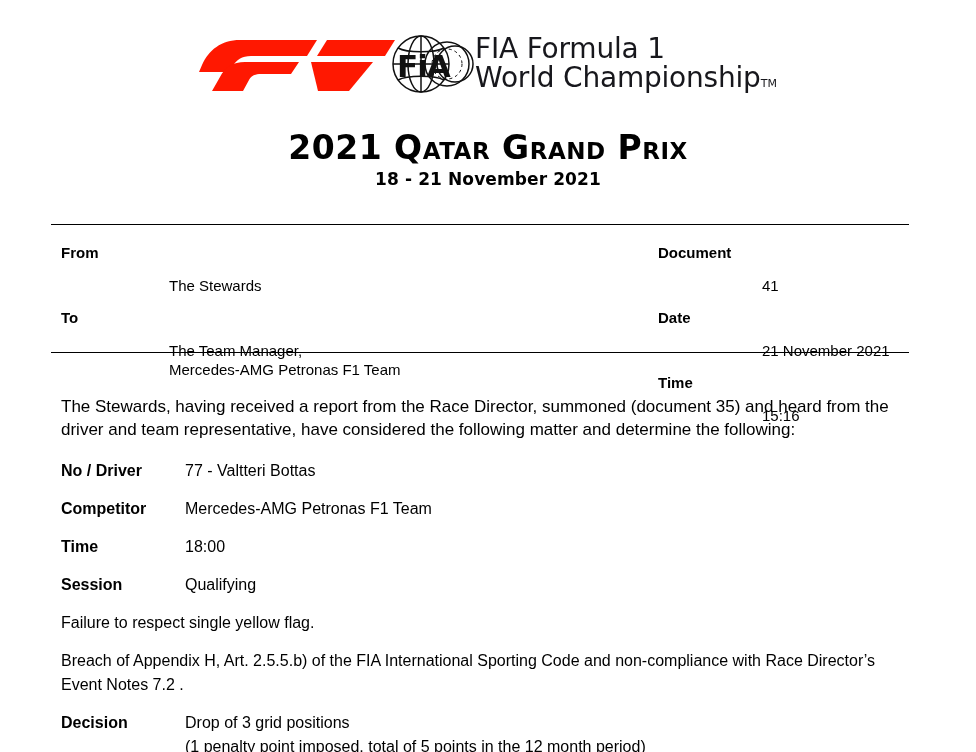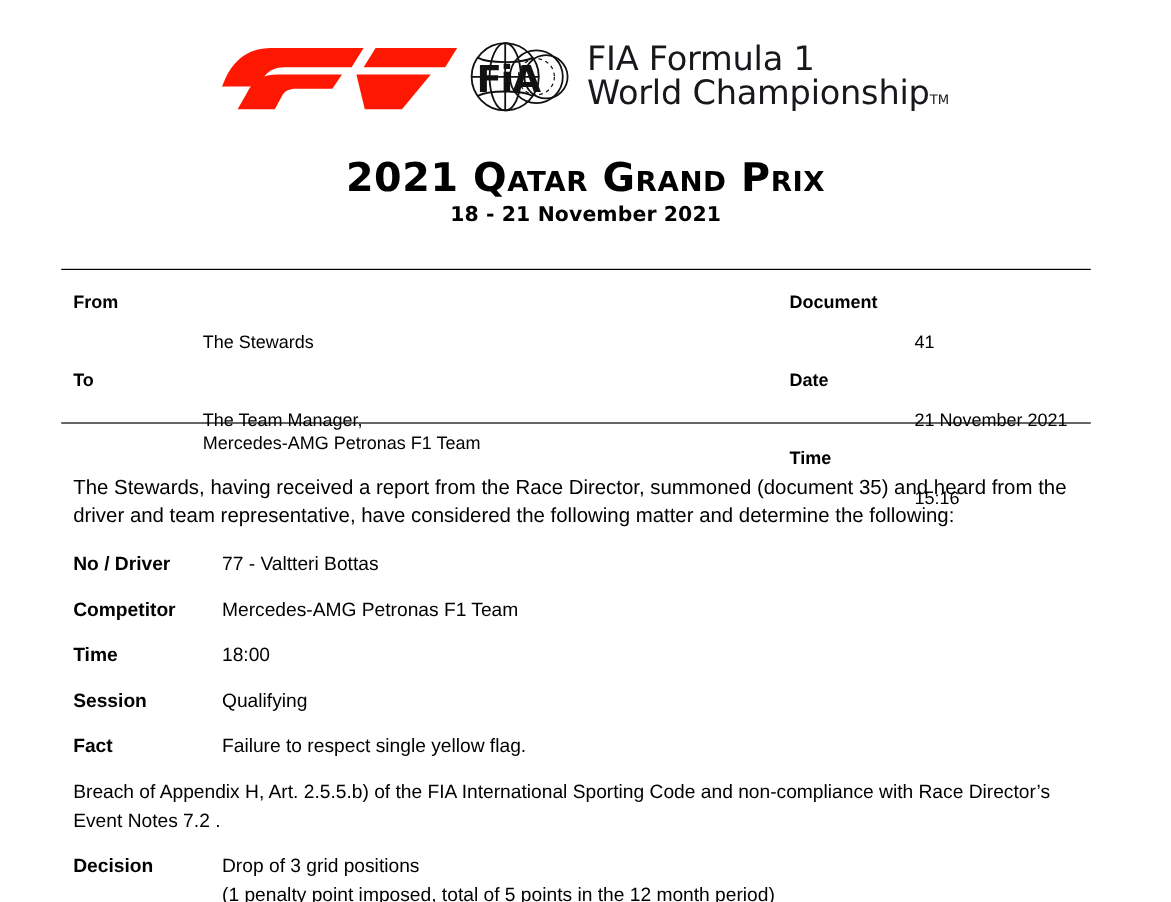--- a/index.html
+++ b/index.html
@@ -26,21 +26,20 @@
   
   .logo-band {
     position: absolute;
     left: 0;
     top: 22px;
     width: 976px;
     height: 84px;
     display: flex;
     align-items: center;
     justify-content: center;
-    gap: 14px;
   }
   .f1-mark {
     display: block;
     width: 196px;
     height: 60px;
     flex: 0 0 auto;
   }
   .fia-globe {
     display: block;
     width: 84px;
@@ -272,21 +271,20 @@
     </div>
     <div class="detail-row">
       <div class="detail-label">Time</div>
       <div class="detail-value">18:00</div>
     </div>
     <div class="detail-row">
       <div class="detail-label">Session</div>
       <div class="detail-value">Qualifying</div>
     </div>
     <div class="detail-row">
-      <div class="detail-label">Fact</div>
       <div class="detail-value">Failure to respect single yellow flag.</div>
     </div>
     <div class="detail-row">
       <div class="detail-value">Breach of Appendix H, Art. 2.5.5.b) of the FIA International Sporting Code and non-compliance with Race Director’s Event Notes 7.2 .</div>
     </div>
     <div class="detail-row">
       <div class="detail-label">Decision</div>
       <div class="detail-value">Drop of 3 grid positions
 (1 penalty point imposed, total of 5 points in the 12 month period)</div>
     </div>

